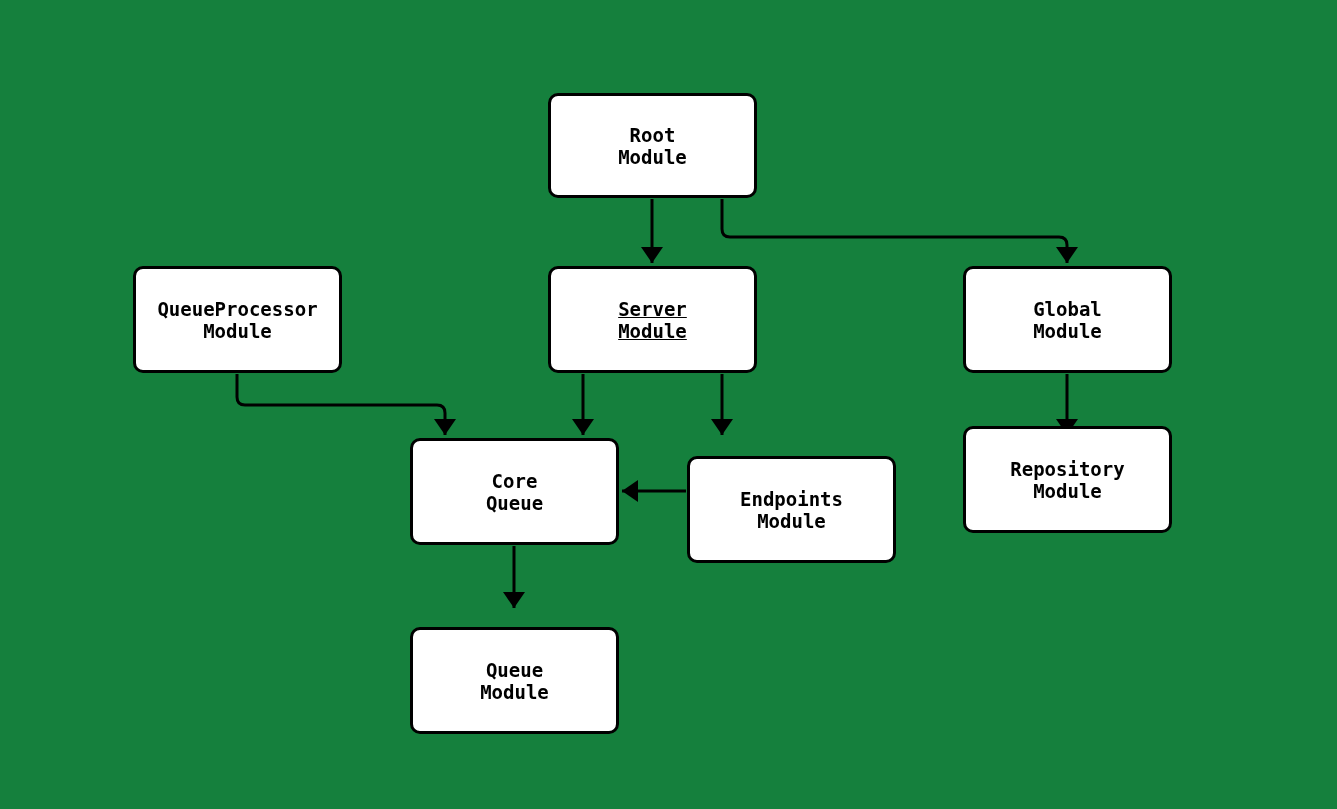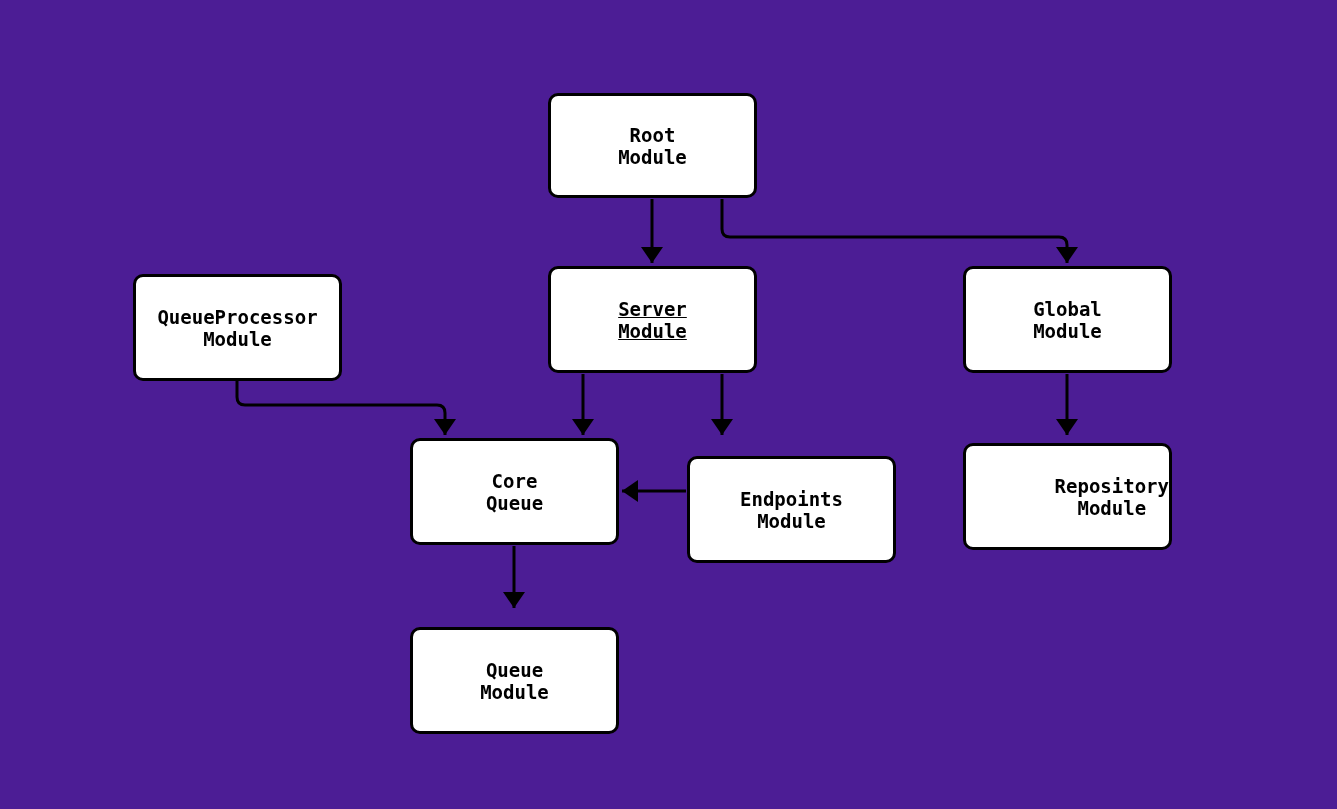--- a/index.html
+++ b/index.html
@@ -4,21 +4,21 @@
 <style>
   html, body {
     margin: 0;
     padding: 0;
     background: #ffffff;
   }
   .canvas {
     position: relative;
     width: 1337px;
     height: 809px;
-    background: #4c1d95;
+    background: #15803d;
     overflow: hidden;
     font-family: "DejaVu Sans Mono", "Liberation Mono", monospace;
   }
   .edges-layer {
     position: absolute;
     left: 0;
     top: 0;
     width: 1337px;
     height: 809px;
   }
@@ -42,26 +42,26 @@
   }
   .node .label {
     font-size: 19px;
     font-weight: 700;
     line-height: 22px;
     color: #000000;
     white-space: pre-line;
   }
   
   .pos-root          { left: 548px; top: 93px;  height: 105px; }
-  .pos-queueprocessor{ left: 133px; top: 274px; align-items: center; }
+  .pos-queueprocessor{ left: 133px; top: 266px; align-items: center; }
   .pos-server        { left: 548px; top: 266px; text-decoration: underline; }
   .pos-global        { left: 963px; top: 266px; text-align: right; }
   .pos-core          { left: 410px; top: 438px; }
   .pos-endpoints     { left: 687px; top: 438px; margin-top: 18px; }
-  .pos-repository    { left: 963px; top: 443px; justify-content: flex-end; }
+  .pos-repository    { left: 963px; top: 426px; }
   .pos-queue         { left: 410px; top: 627px; }
 </style>
 </head>
 <body>
 
 <div class="canvas">
 
   <svg class="edges-layer" width="1337" height="809" viewBox="0 0 1337 809" xmlns="http://www.w3.org/2000/svg">
     <defs>
       <marker id="arrow" markerUnits="userSpaceOnUse" markerWidth="16" markerHeight="22" refX="16" refY="11" orient="auto">

